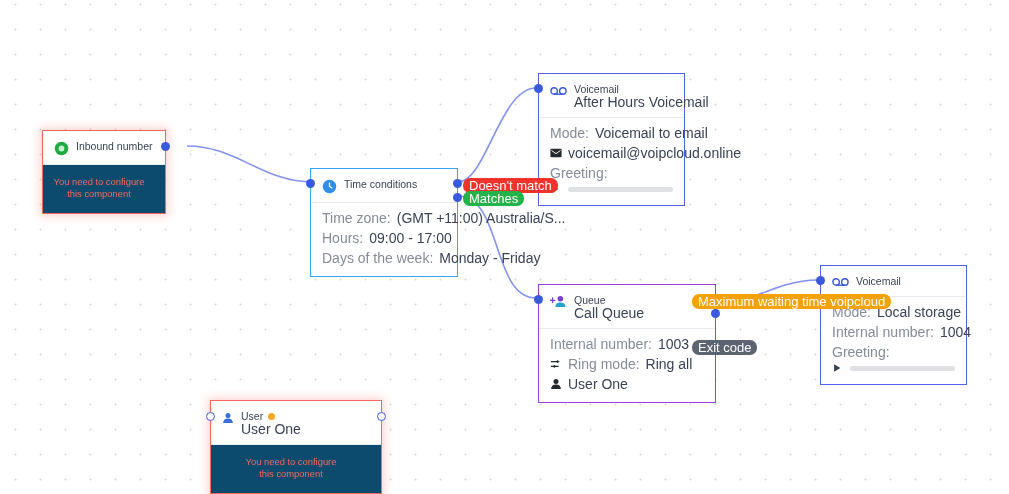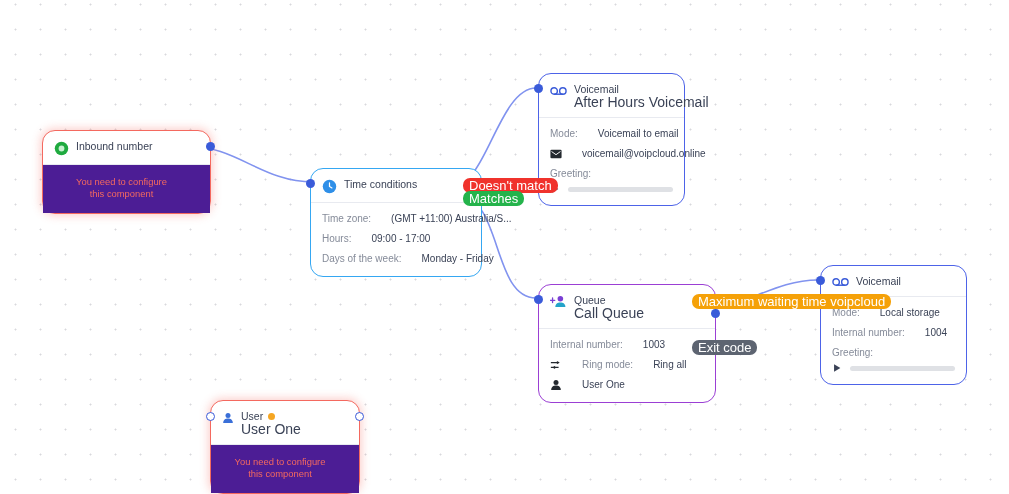--- a/index.html
+++ b/index.html
@@ -33,21 +33,21 @@
     top: 0;
     width: 1009px;
     height: 494px;
     pointer-events: none;
   }
 
   
   .node {
     position: absolute;
     background: #ffffff;
-    border-radius: 13px;
+    border-radius: 0;
     box-sizing: border-box;
     border: 1.6px solid #c9cdd6;
     overflow: visible;
   }
   .node-head {
     display: flex;
     align-items: flex-start;
     gap: 7px;
     padding: 9px 11px 8px 11px;
   }
@@ -76,23 +76,22 @@
     color: #3a4256;
     line-height: 13px;
     margin-top: 1px;
     white-space: nowrap;
   }
   .node-body {
     padding: 9px 11px 11px 11px;
   }
   .row {
     display: flex;
-    align-items: center;
-    gap: 20px;
-    font-size: 10px;
+    gap: 6px;
+    font-size: 14px;
     color: #858b99;
     line-height: 13px;
     margin-bottom: 7px;
     white-space: nowrap;
   }
   .row:last-child { margin-bottom: 0; }
   .row .val { color: #3a4256; }
   .row-icon {
     flex: 0 0 auto;
     width: 12px;
@@ -104,21 +103,21 @@
   .node.error {
     border-color: #f4695f;
     box-shadow: 0 0 9px 2px rgba(244,105,95,0.30);
   }
   .error-msg {
     text-align: center;
     color: #f4695f;
     font-size: 9.4px;
     line-height: 12px;
     padding: 11px 10px 13px 0;
-    background: #4c1d95;
+    background: #0c4a6e;
   }
   .error-msg span { display: block; }
 
   .node.selected-blue { border-color: #35a7f2; }
   .node.indigo { border-color: #4d63e8; }
   .node.purple { border-color: #9b3fd4; }
 
   
   .port {
     position: absolute;
@@ -180,38 +179,38 @@
 
     <path d="M 187 146 C 237 146, 262 182, 313 182" fill="none" stroke="#8193ef" stroke-width="1.6"></path>
 
     <path d="M 458 182 C 486 182, 500 88, 536 88" fill="none" stroke="#8193ef" stroke-width="1.6"></path>
 
     <path d="M 458 196 C 502 196, 492 298, 536 298" fill="none" stroke="#8193ef" stroke-width="1.6"></path>
 
     <path d="M 687 312 C 742 312, 770 280, 818 280" fill="none" stroke="#8193ef" stroke-width="1.6"></path>
   </svg>
 
-  <div class="node error" style="left:42px; top:130px; width:169px;">
+  <div class="node error" style="left:42px; top:130px; width:124px;">
     <div class="node-head with-body">
       <svg class="head-icon" viewBox="0 0 16 16">
         <circle cx="8" cy="8" r="7.2" fill="#1faa3f"></circle>
         <circle cx="8" cy="8" r="3.1" fill="#c6f0cf"></circle>
       </svg>
       <div class="head-text">
         <div class="node-title">Inbound number</div>
       </div>
     </div>
     <div class="error-msg">
       <span>You need to configure</span>
       <span>this component</span>
     </div>
     <div class="port" style="right:-5px; top:11px;"></div>
   </div>
 
-  <div class="node selected-blue" style="left:310px; top:168px; width:172px;">
+  <div class="node selected-blue" style="left:310px; top:168px; width:148px;">
     <div class="node-head with-body">
       <svg class="head-icon" viewBox="0 0 16 16">
         <circle cx="8" cy="8" r="7.2" fill="#2f8fe8"></circle>
         <path d="M8 4.2 V8 L10.6 9.5" stroke="#ffffff" stroke-width="1.3" fill="none" stroke-linecap="round"></path>
       </svg>
       <div class="head-text">
         <div class="node-title">Time conditions</div>
       </div>
     </div>
     <div class="node-body">
@@ -339,21 +338,21 @@
       <div class="player">
         <svg class="row-icon" viewBox="0 0 12 12" style="width:10px;height:10px;">
           <path d="M2.5 1.5 L10 6 L2.5 10.5 Z" fill="#3a4256"></path>
         </svg>
         <div class="player-track"></div>
       </div>
     </div>
     <div class="port" style="left:-5px; top:10px;"></div>
   </div>
 
-  <div class="node error" style="left:210px; top:400px; width:150px;">
+  <div class="node error" style="left:210px; top:400px; width:172px;">
     <div class="node-head with-body">
       <svg class="head-icon" viewBox="0 0 12 12" style="width:12px;height:12px;margin-top:2px;">
         <circle cx="6" cy="3.4" r="2.5" fill="#3a6fd8"></circle>
         <path d="M1.2 11 C1.2 7.9, 3.4 6.6, 6 6.6 C8.6 6.6, 10.8 7.9, 10.8 11 Z" fill="#3a6fd8"></path>
       </svg>
       <div class="head-text">
         <div class="node-title">
           <span>User</span>
           <span class="status-dot"></span>
         </div>

